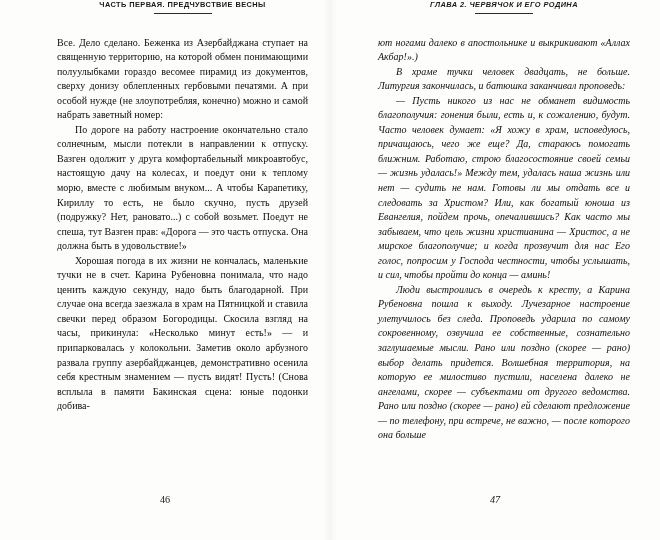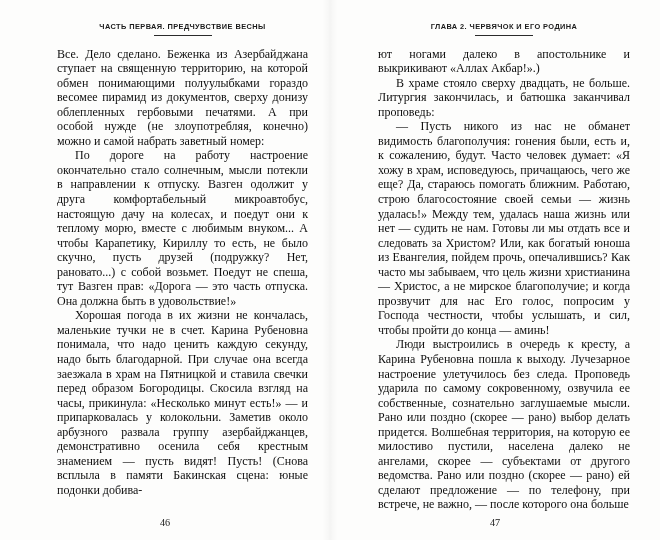--- a/index.html
+++ b/index.html
@@ -38,56 +38,55 @@
         rgba(0,0,0,0.000) 100%);
     pointer-events: none;
   }
   .page {
     position: relative;
     width: 330px;
     height: 540px;
     box-sizing: border-box;
   }
   .page-left  { padding: 0 22px 0 57px; }
-  .page-right { padding: 0 30px 0 48px; }
+  .page-right { padding: 0 30px 0 48px; font-style: italic; }
 
   .running-head {
     text-align: center;
     font-family: "Liberation Sans", sans-serif;
     font-size: 7.4px;
     letter-spacing: 0.42px;
     font-weight: 600;
     color: #1a1a1a;
-    padding-top: 22px;
     white-space: nowrap;
   }
   .head-rule {
     width: 58px;
     height: 1px;
     background: #2b2b2b;
     margin: 3.5px auto 0 auto;
   }
   .body-text {
-    margin-top: 11px;
-    font-size: 12px;
+    margin-top: 22px;
+    font-size: 10px;
     line-height: 14.55px;
     text-align: justify;
     text-justify: inter-word;
     hyphens: manual;
     color: #0e0e0e;
   }
   .body-text p {
     margin: 0;
     text-indent: 18px;
   }
   .body-text p.no-indent { text-indent: 0; }
 
   .folio {
     position: absolute;
-    bottom: 12px;
+    bottom: 35px;
     width: 100%;
     left: 0;
     text-align: center;
     font-size: 10.2px;
     color: #171717;
     font-family: "Liberation Serif", serif;
   }
   .page-left  .folio { padding-right: 32px; }
   .page-right .folio { padding-right: 4px; }
 </style>
@@ -108,21 +107,21 @@
 
     <div class="folio">46</div>
   </div>
 
   <div class="page page-right">
     <div class="running-head">ГЛАВА 2. ЧЕРВЯЧОК И ЕГО РОДИНА</div>
     <div class="head-rule"></div>
 
     <div class="body-text">
       <p class="no-indent">ют ногами далеко в апостольнике и выкрикивают «Аллах Акбар!».)</p>
-      <p>В храме стояло сверху двадцать, не больше. Литургия закончилась, и батюшка заканчивал проповедь:</p>
+      <p>В храме тучки человек двадцать, не больше. Литургия закончилась, и батюшка заканчивал проповедь:</p>
       <p>— Пусть никого из нас не обманет видимость благополучия: гонения были, есть и, к сожалению, будут. Часто человек думает: «Я хожу в храм, исповедуюсь, причащаюсь, чего же еще? Да, стараюсь помогать ближним. Работаю, строю благосостояние своей семьи — жизнь удалась!» Между тем, удалась наша жизнь или нет — судить не нам. Готовы ли мы отдать все и следовать за Христом? Или, как богатый юноша из Евангелия, пойдем прочь, опечалившись? Как часто мы забываем, что цель жизни христианина — Христос, а не мирское благополучие; и когда прозвучит для нас Его голос, попросим у Господа честности, чтобы услышать, и сил, чтобы пройти до конца — аминь!</p>
       <p>Люди выстроились в очередь к кресту, а Карина Рубеновна пошла к выходу. Лучезарное настроение улетучилось без следа. Проповедь ударила по самому сокровенному, озвучила ее собственные, сознательно заглушаемые мысли. Рано или поздно (скорее — рано) выбор делать придется. Волшебная территория, на которую ее милостиво пустили, населена далеко не ангелами, скорее — субъектами от другого ведомства. Рано или поздно (скорее — рано) ей сделают предложение — по телефону, при встрече, не важно, — после которого она больше</p>
     </div>
 
     <div class="folio">47</div>
   </div>
 
 </div>
 
 </body></html>

